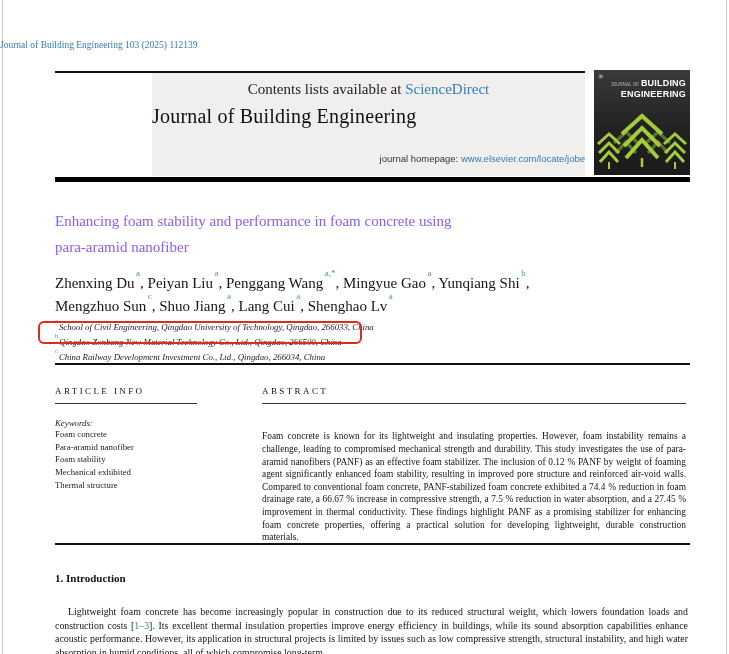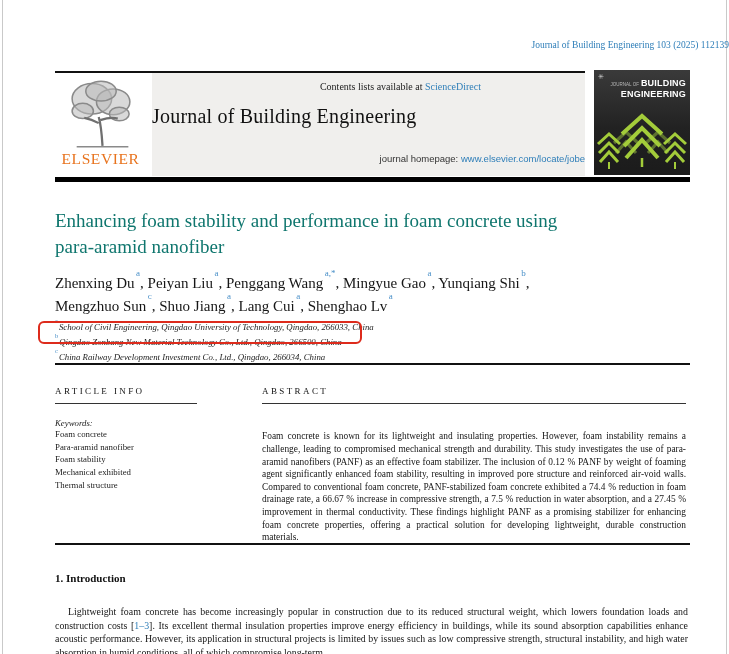--- a/index.html
+++ b/index.html
@@ -3,31 +3,31 @@
 <meta charset="utf-8">
 <style>
   html,body{margin:0;padding:0;background:#ffffff;}
   .page{
     position:relative;width:729px;height:654px;background:#fff;overflow:hidden;
     font-family:"Liberation Serif","DejaVu Serif",serif;color:#1c1c1c;
   }
   .edge{position:absolute;top:0;width:1px;height:100%;background:#c9c9c9;}
   .edge.left{left:2px;} .edge.right{left:726px;}
 
-  .citation{position:absolute;top:40px;left:0;width:100%;text-align:right;
+  .citation{position:absolute;top:40px;left:0;width:100%;text-align:left;
     font-size:9.5px;color:var(--link);}
 
   .rule{position:absolute;background:#111;}
   .rule-top{left:55px;top:71px;width:530px;height:2px;}
   .thick-bar{left:55px;top:177px;width:635px;height:5px;background:#000;}
   .rule-mid{left:55px;top:363px;width:635px;height:1.5px;}
   .rule-bottom{left:55px;top:543px;width:635px;height:1.5px;}
 
   .banner{position:absolute;left:152px;top:73px;width:433px;height:103px;background:var(--banner_bg);}
-  .contents-line{position:absolute;top:8px;left:0;width:100%;text-align:center;font-size:10px;color:#222;margin-left:32px;}
+  .contents-line{position:absolute;top:8px;left:0;width:100%;text-align:center;font-size:15px;color:#222;}
   .contents-line .lnk{color:var(--link);}
   .journal-title{position:absolute;top:32px;left:0;width:100%;text-align:left;
     font-size:20px;color:#111;letter-spacing:.2px;}
   .homepage-line{position:absolute;bottom:12px;left:0;width:100%;text-align:right;
     font-family:"Liberation Sans","DejaVu Sans",sans-serif;font-size:9.5px;color:#333;}
   .homepage-line .lnk{color:var(--link);}
 
   .logo{position:absolute;left:52px;top:76px;width:97px;height:99px;text-align:center;}
   .logo svg{display:block;margin:0 auto;}
   .elsevier-word{font-size:15.5px;color:var(--elsevier_orange);letter-spacing:.6px;margin-top:-2px;}
@@ -35,21 +35,21 @@
   .cover{position:absolute;left:594px;top:70px;width:96px;height:105px;
     background:linear-gradient(180deg,#3a3a3a 0%,#222 55%,#1b1b1b 100%);overflow:hidden;}
   .cover-mark{position:absolute;top:3px;left:4px;font-size:7px;color:#cfcfcf;
     font-family:"DejaVu Sans",sans-serif;}
   .cover-text{position:absolute;top:9px;right:4px;text-align:right;
     font-family:"Liberation Sans","DejaVu Sans",sans-serif;color:#fff;font-weight:bold;
     font-size:9px;line-height:9.5px;letter-spacing:.2px;}
   .cover-text .tiny{font-size:4.5px;font-weight:normal;color:#b9b9b9;letter-spacing:0;margin-right:2px;}
   .cover-trees{position:absolute;left:0;bottom:0;}
 
-  .title{position:absolute;left:55px;top:208px;width:610px;font-size:19px;line-height:26px;color:#0f766e;}
+  .title{position:absolute;left:55px;top:208px;width:610px;font-size:15px;line-height:26px;color:#8b5cf6;}
   .authors{position:absolute;left:55px;top:270px;width:625px;font-size:15px;line-height:19px;color:#161616;}
   .authors .sup, .affils .sup{color:var(--superscript);}
   .authors .sup{font-size:9px;position:relative;top:-6px;margin-left:1.5px;}
 
   .affils{position:absolute;left:55px;top:318px;width:620px;font-size:8.8px;line-height:12.3px;}
   .affil-line .affil-text{font-style:italic;}
   .affils .sup{font-size:6.5px;position:relative;top:-3.5px;margin-right:1px;}
   .highlight-box{position:absolute;left:38px;top:321px;width:320px;height:19px;
     border:2.5px solid var(--highlight_red);border-radius:6px;}
 
@@ -71,38 +71,20 @@
 <body>
 
 <div class="page">
   <div class="edge left"></div>
   <div class="edge right"></div>
 
   <div class="citation">Journal of Building Engineering 103 (2025) 112139</div>
 
   <div class="rule rule-top"></div>
 
-  <div class="logo">
-    <svg width="78" height="76" viewBox="0 0 100 100">
-      <g stroke="#8a8a8a" fill="#b9b9b9" fill-opacity="0.55" stroke-width="2">
-        <ellipse cx="38" cy="30" rx="26" ry="20"></ellipse>
-        <ellipse cx="66" cy="34" rx="22" ry="17"></ellipse>
-        <ellipse cx="50" cy="20" rx="20" ry="13"></ellipse>
-        <ellipse cx="26" cy="46" rx="14" ry="10"></ellipse>
-        <ellipse cx="74" cy="50" rx="13" ry="9"></ellipse>
-      </g>
-      <g stroke="#6f6f6f" fill="none" stroke-width="3">
-        <path d="M52 92 C51 76 50 64 47 54"></path>
-        <path d="M47 62 C40 58 34 56 28 55"></path>
-        <path d="M49 58 C58 55 66 54 72 56"></path>
-      </g>
-      <path d="M18 93 L86 93" stroke="#8a8a8a" stroke-width="2" fill="none"></path>
-    </svg>
-    <div class="elsevier-word">ELSEVIER</div>
-  </div>
 
   <div class="banner">
     <div class="contents-line">
       <span>Contents lists available at </span><span class="lnk">ScienceDirect</span>
     </div>
     <div class="journal-title">Journal of Building Engineering</div>
     <div class="homepage-line">
       <span>journal homepage: </span><span class="lnk">www.elsevier.com/locate/jobe</span>
     </div>
   </div>

